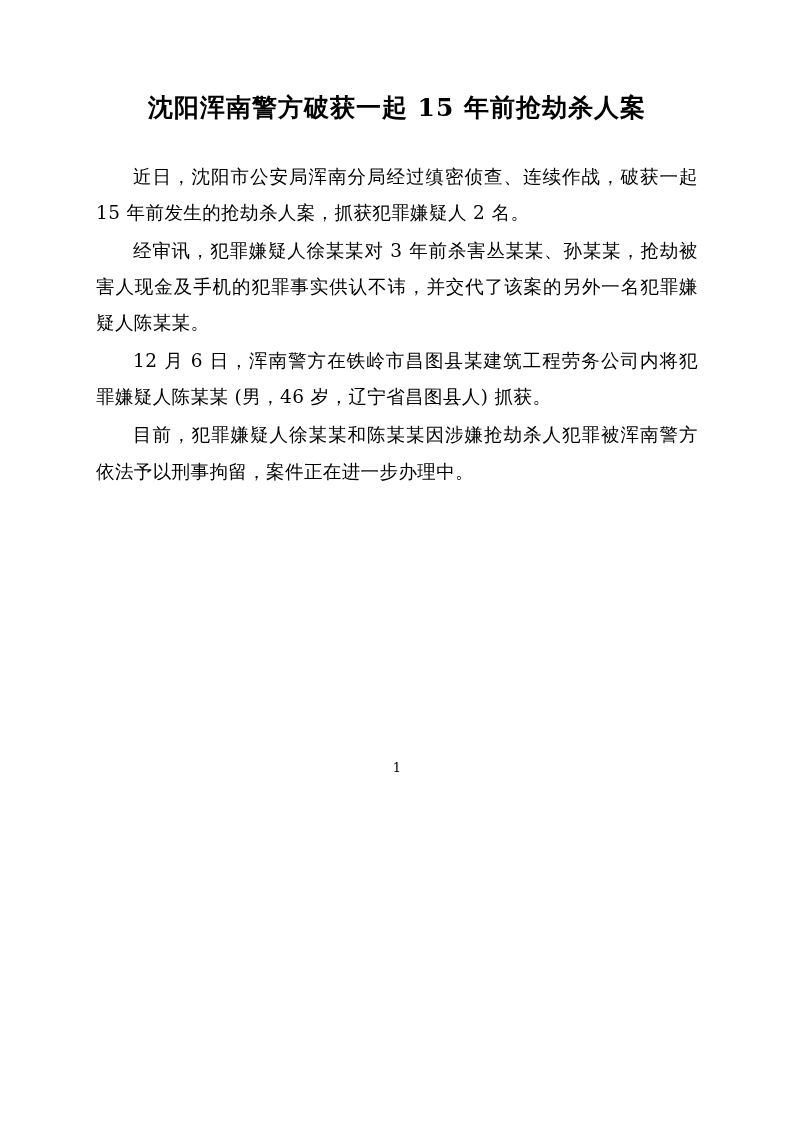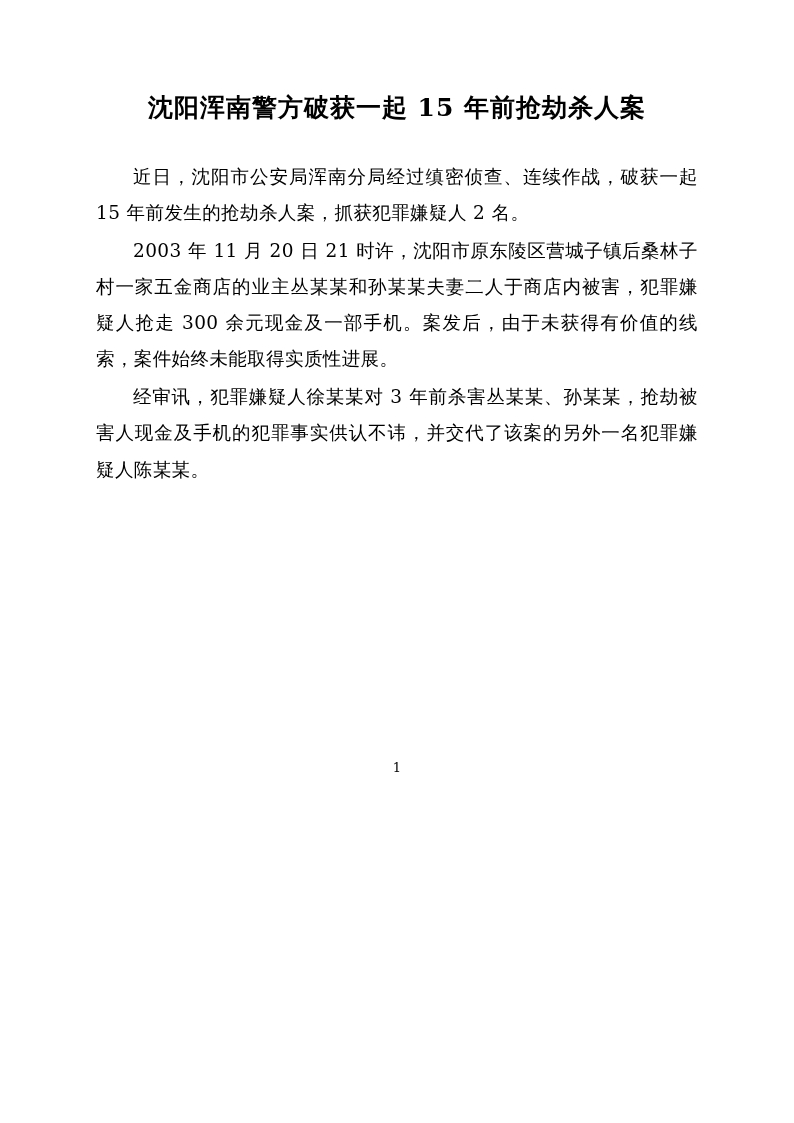--- a/index.html
+++ b/index.html
@@ -54,19 +54,20 @@
 </style>
 </head>
 <body>
 
 <div class="page">
 
   <h1 class="doc-title">沈阳浑南警方破获一起 15 年前抢劫杀人案</h1>
 
   <div class="body-text">
     <p>近日，沈阳市公安局浑南分局经过缜密侦查、连续作战，破获一起 15 年前发生的抢劫杀人案，抓获犯罪嫌疑人 2 名。</p>
-    <p>2003 年 11 月 20 日 21 时许，沈阳市原东陵区营城子镇后桑林子村一家五金商店的业主丛某某和孙某某夫妻二人于商店内被害，犯罪嫌疑人抢走 300 余元现金及一部手机。案发后，由于未获得有价值的线索，案件始终未能取得实质性进展。</p>
     <p>经审讯，犯罪嫌疑人徐某某对 3 年前杀害丛某某、孙某某，抢劫被害人现金及手机的犯罪事实供认不讳，并交代了该案的另外一名犯罪嫌疑人陈某某。</p>
+    <p>12 月 6 日，浑南警方在铁岭市昌图县某建筑工程劳务公司内将犯罪嫌疑人陈某某 (男，46 岁，辽宁省昌图县人) 抓获。</p>
+    <p>目前，犯罪嫌疑人徐某某和陈某某因涉嫌抢劫杀人犯罪被浑南警方依法予以刑事拘留，案件正在进一步办理中。</p>
   </div>
 
   <div class="page-number">1</div>
 
 </div>
 
 </body></html>

